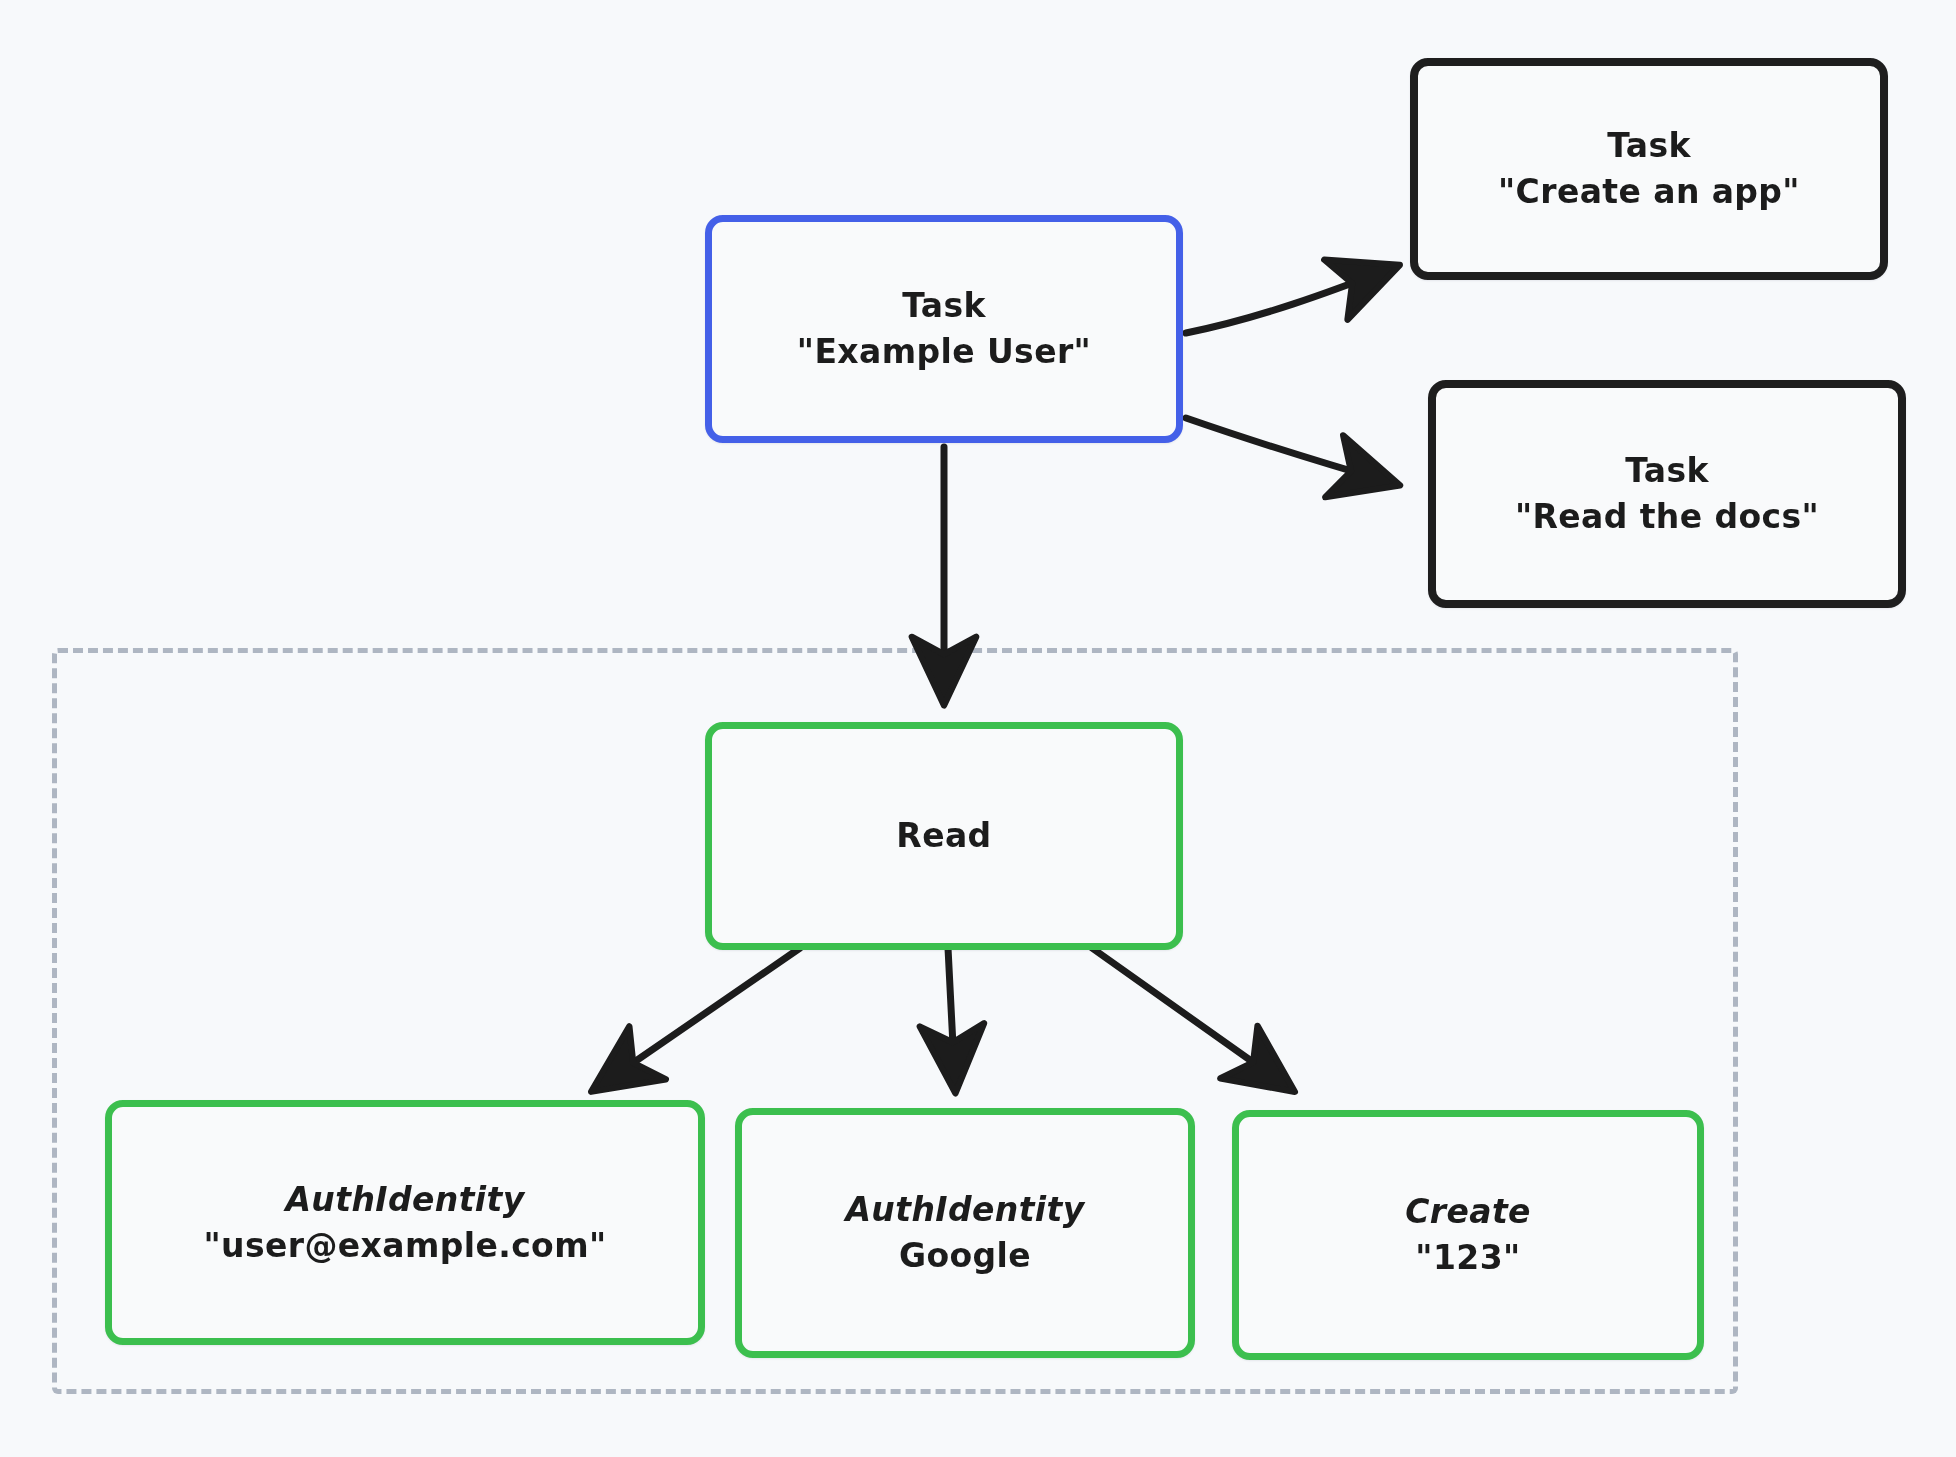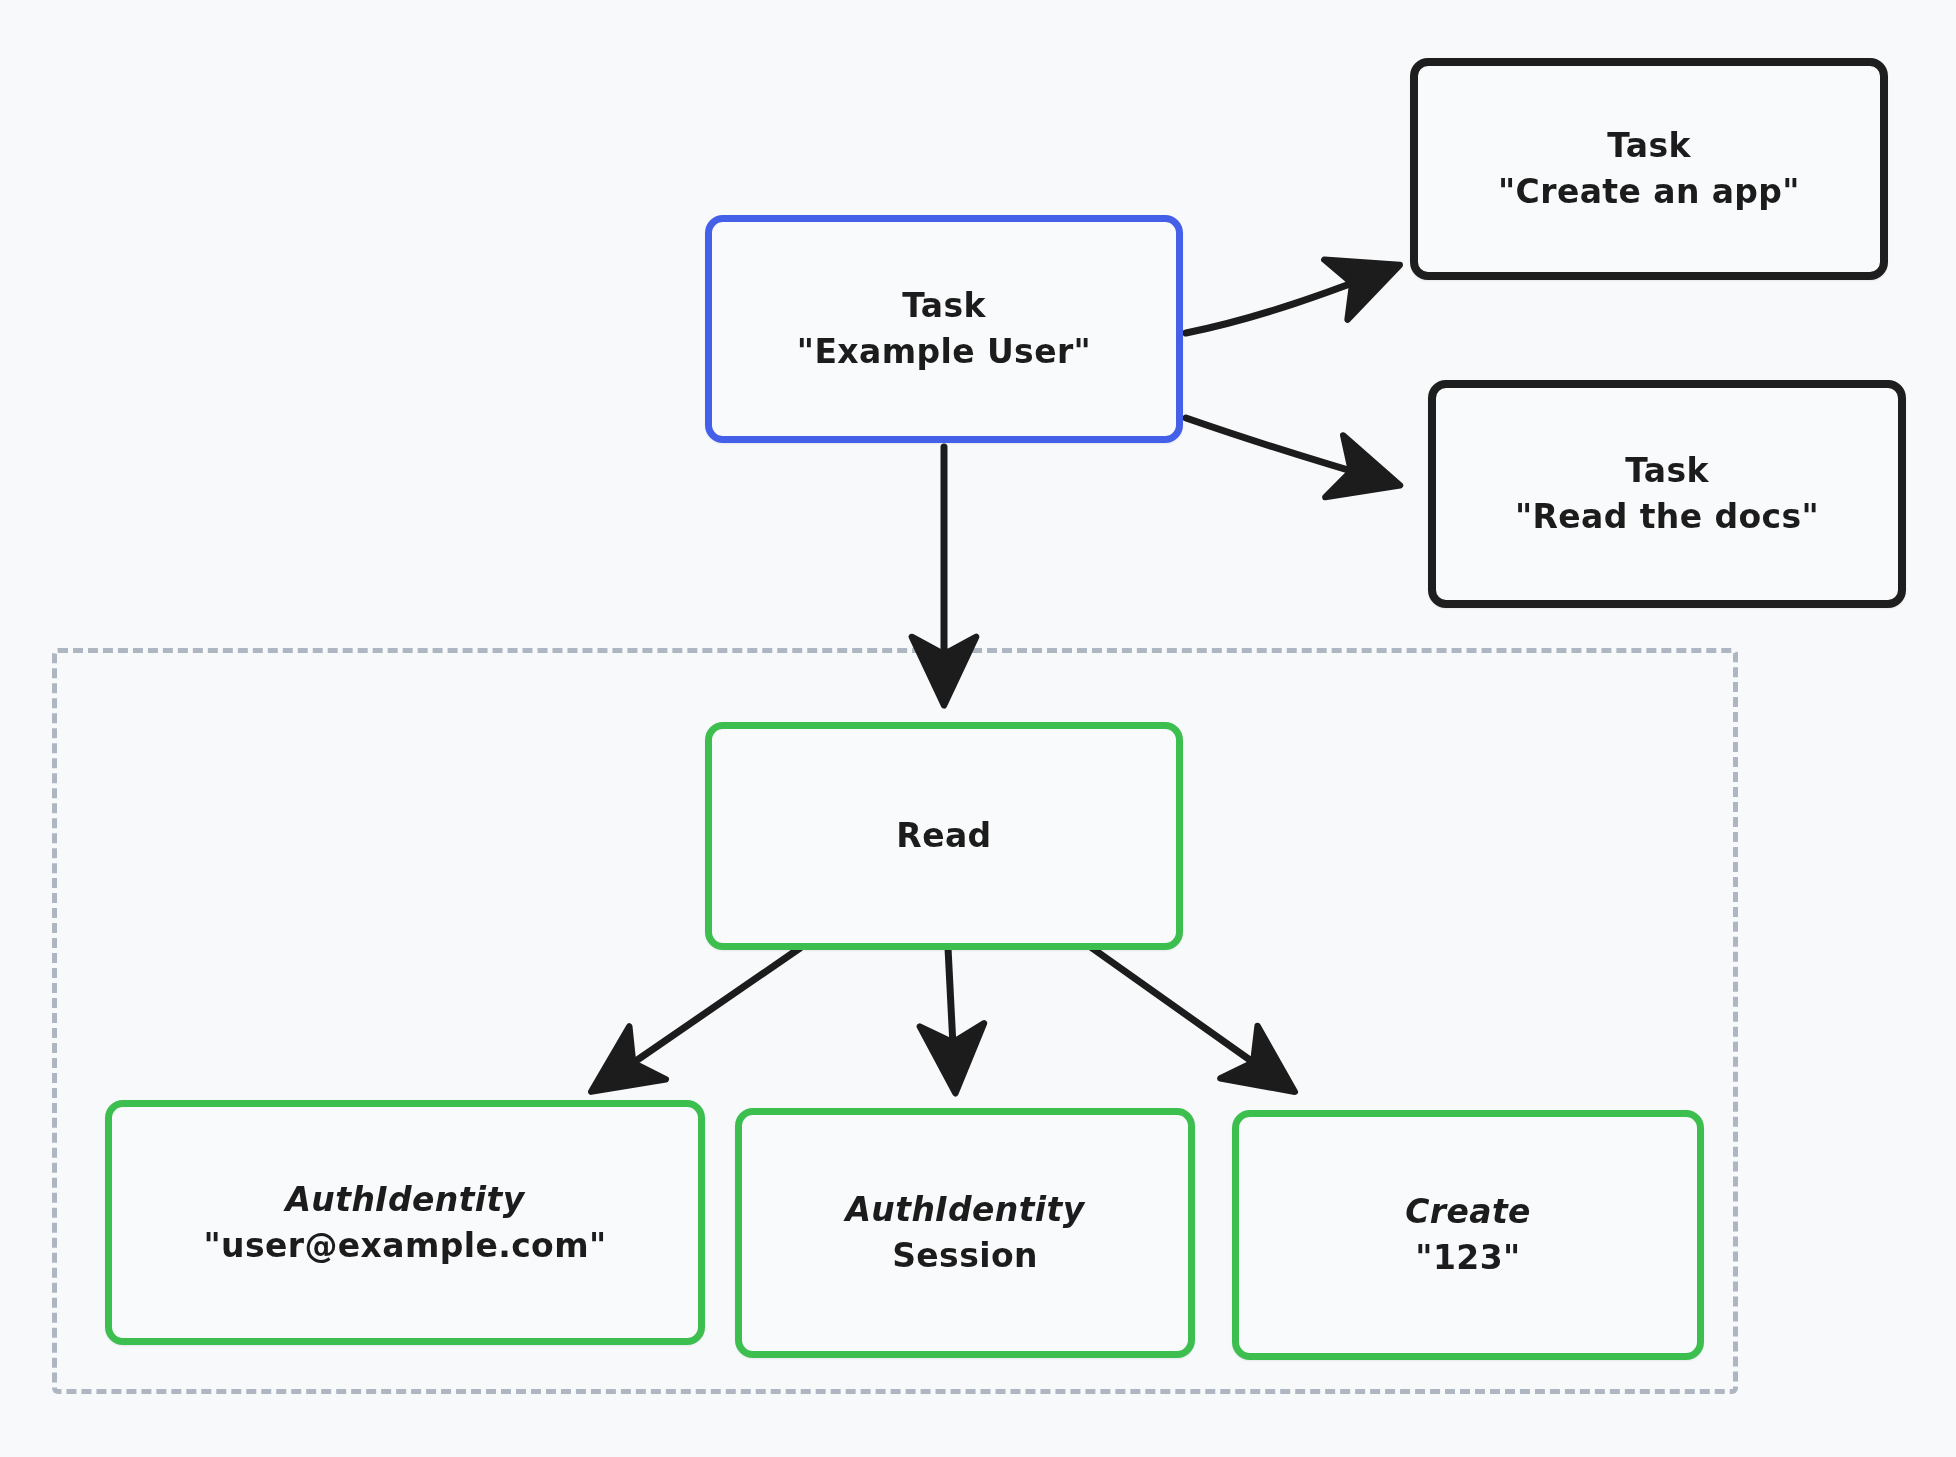--- a/index.html
+++ b/index.html
@@ -117,21 +117,21 @@
     <span class="line l1">Read</span>
   </div>
 
   <div class="node green leaf" style="left:105px; top:1100px; width:600px; height:245px;">
     <span class="line l1">AuthIdentity</span>
     <span class="line l2">"user@example.com"</span>
   </div>
 
   <div class="node green leaf" style="left:735px; top:1108px; width:460px; height:250px;">
     <span class="line l1">AuthIdentity</span>
-    <span class="line l2">Session</span>
+    <span class="line l2">Google</span>
   </div>
 
   <div class="node green leaf" style="left:1232px; top:1110px; width:472px; height:250px;">
     <span class="line l1">Create</span>
     <span class="line l2">"123"</span>
   </div>
 
 </div>
 
 </body></html>

